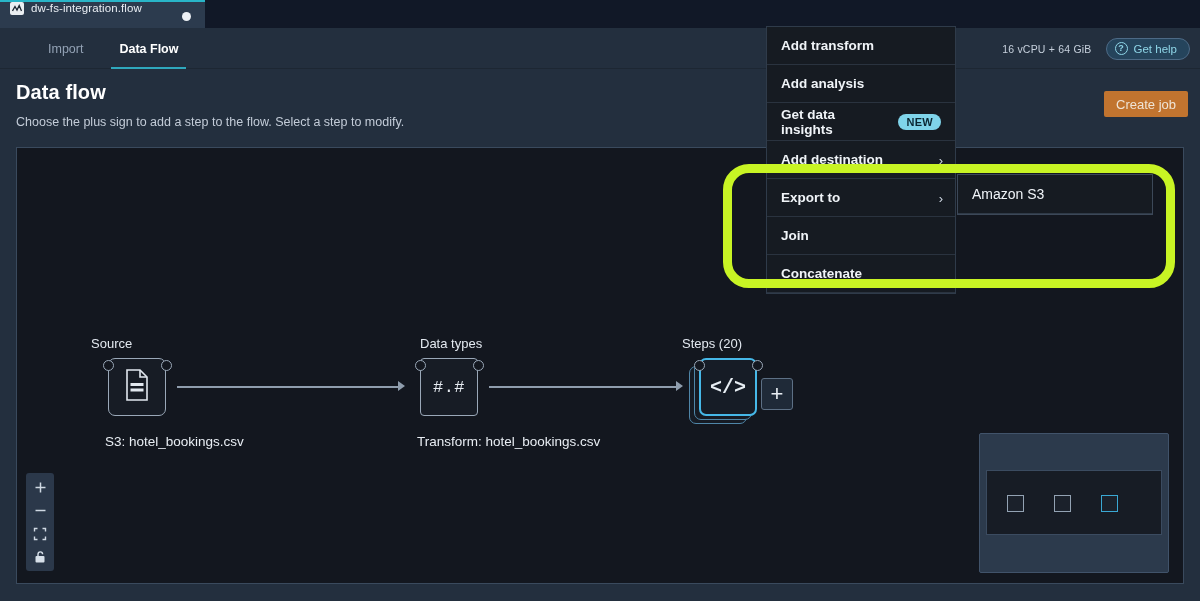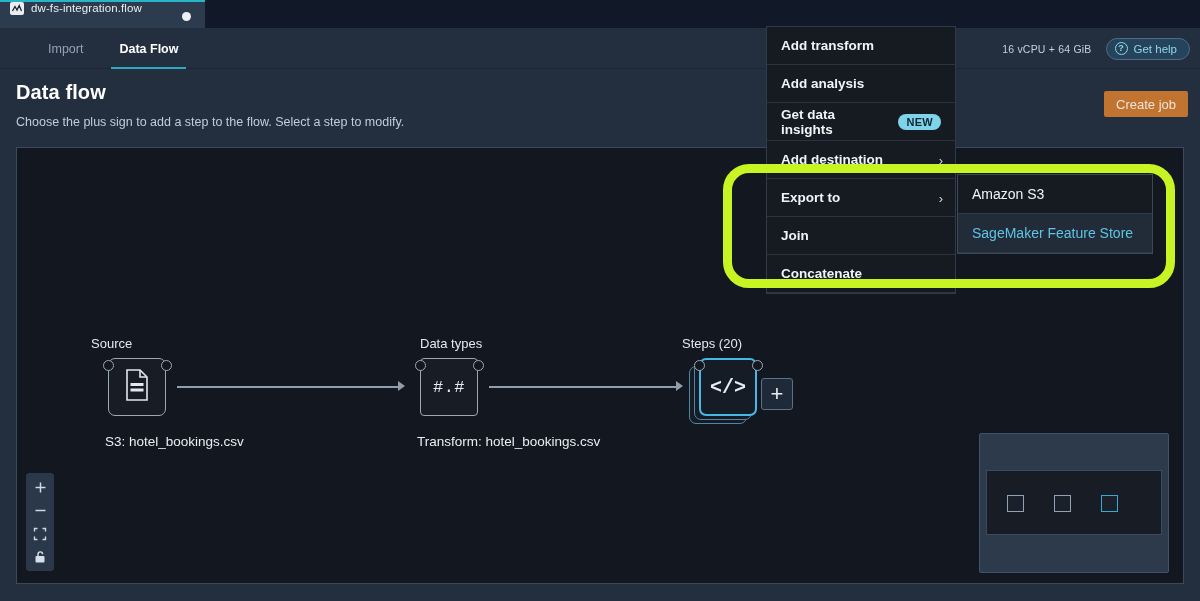--- a/index.html
+++ b/index.html
@@ -381,21 +381,18 @@
       <span>Join</span>
     </div>
     <div class="mi">
       <span>Concatenate</span>
     </div>
 
     <div class="submenu">
       <div class="sub-mi">
         <span>Amazon S3</span>
       </div>
-      <div class="sub-mi active">
-        <span>SageMaker Feature Store</span>
-      </div>
     </div>
   </div>
 
   <div class="highlight" style="border-color: rgb(200, 244, 36);"></div>
 
 </div>
 
 </body></html>

